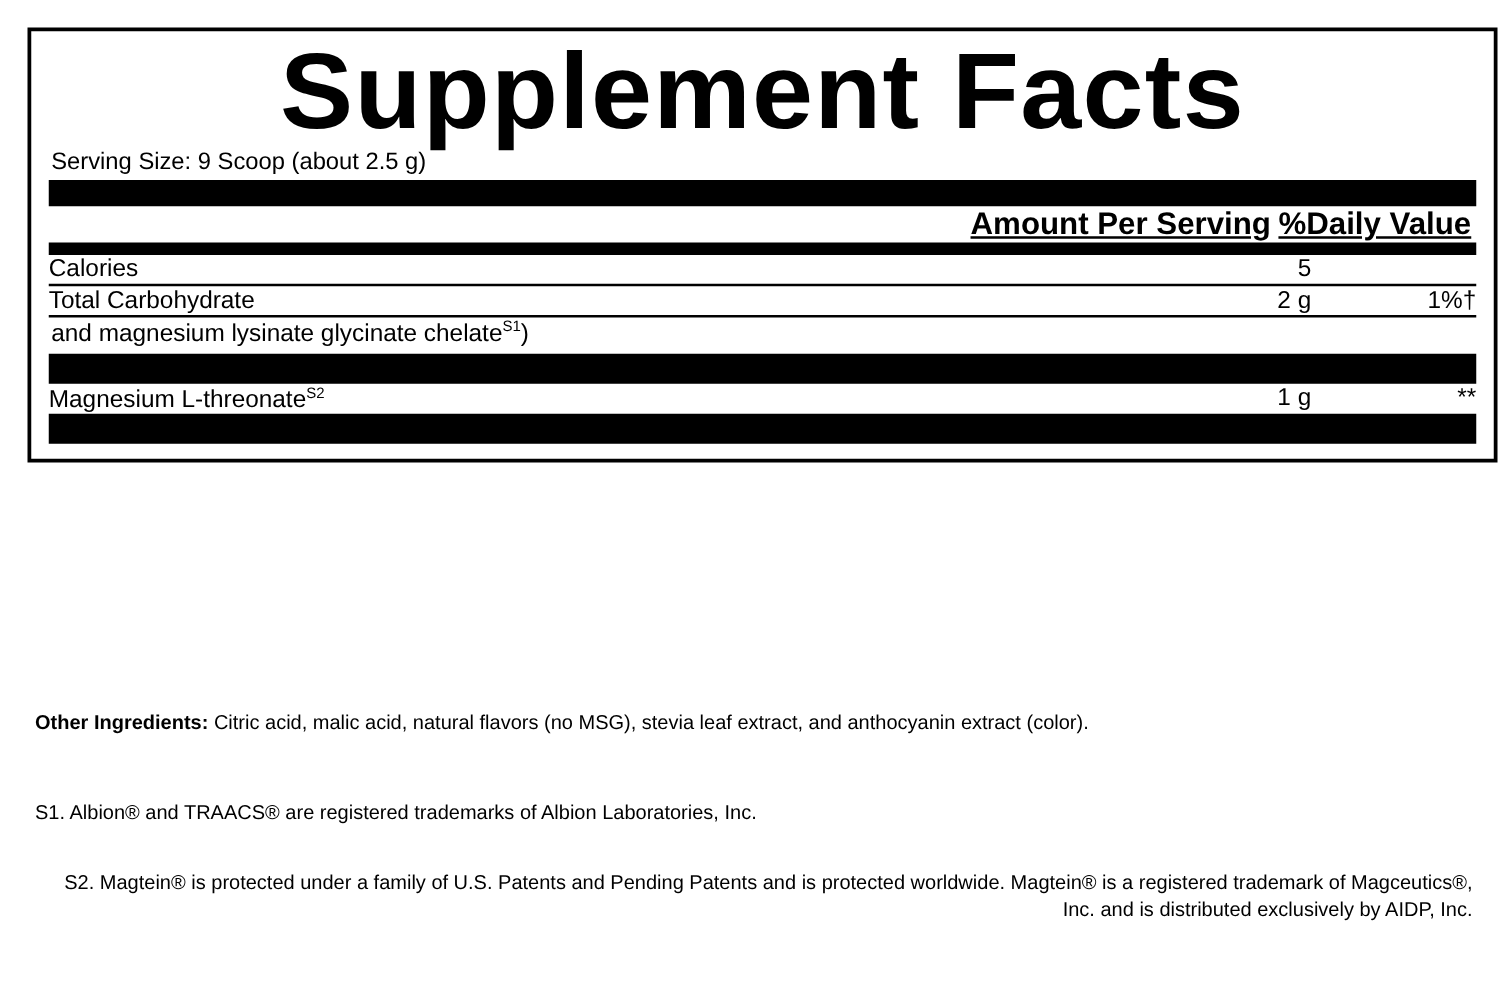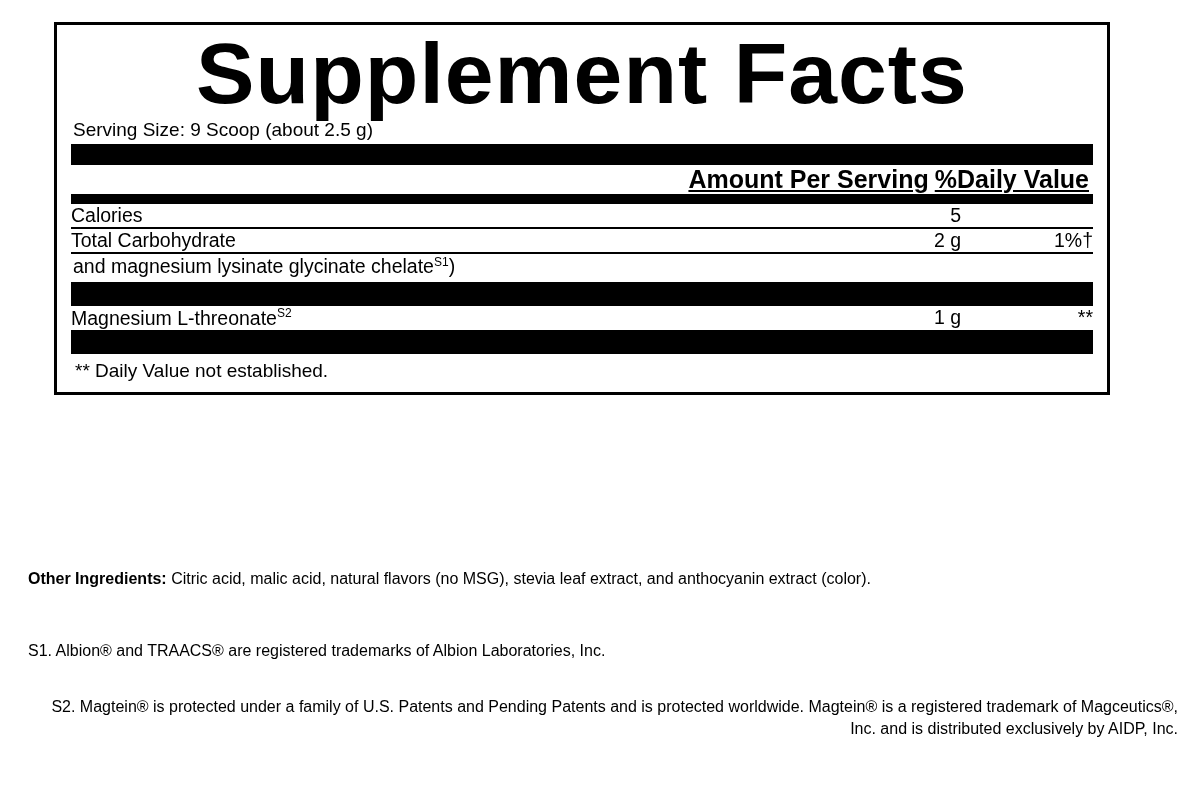--- a/index.html
+++ b/index.html
@@ -13,25 +13,24 @@
     font-family: "Liberation Sans", sans-serif;
     color: #000000;
     position: relative;
     overflow: hidden;
   }
 
   .panel {
     position: absolute;
     left: 22px;
     top: 22px;
-    width: 1056px;
+    width: 1176px;
     box-sizing: border-box;
     border: 3px solid #000;
     background: #fff;
-    margin-left: 32px;
   }
 
   .inner {
     padding: 4px 14px 6px 14px;
   }
 
   .facts-title {
     font-family: "Liberation Sans", sans-serif;
     font-weight: bold;
     font-size: 86px;
@@ -187,21 +186,20 @@
         <td class="col-label row-pad"><span>Magnesium L-threonate</span><span class="sub-sup">S2</span></td>
         <td class="col-amount">1 g</td>
         <td class="col-dv">**</td>
       </tr>
     </tbody>
       </table>
 
     <div class="bar-thick-tall"></div>
 
     <div class="footnotes">
-      <div>** Daily Value not established.</div>
     </div>
 
   </div>
 </div>
 
 <div class="outside oi">
   <b>Other Ingredients:</b><span> Citric acid, malic acid, natural flavors (no MSG), stevia leaf extract, and anthocyanin extract (color).</span>
 </div>
 
 <div class="outside s1">S1. Albion® and TRAACS® are registered trademarks of Albion Laboratories, Inc.</div>

